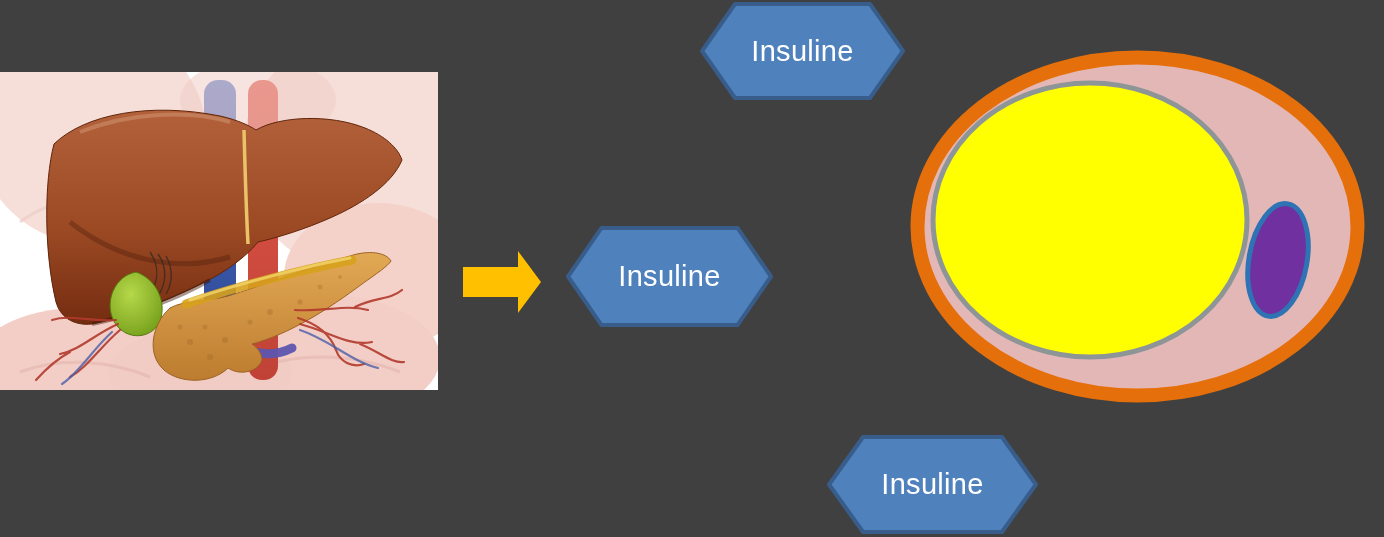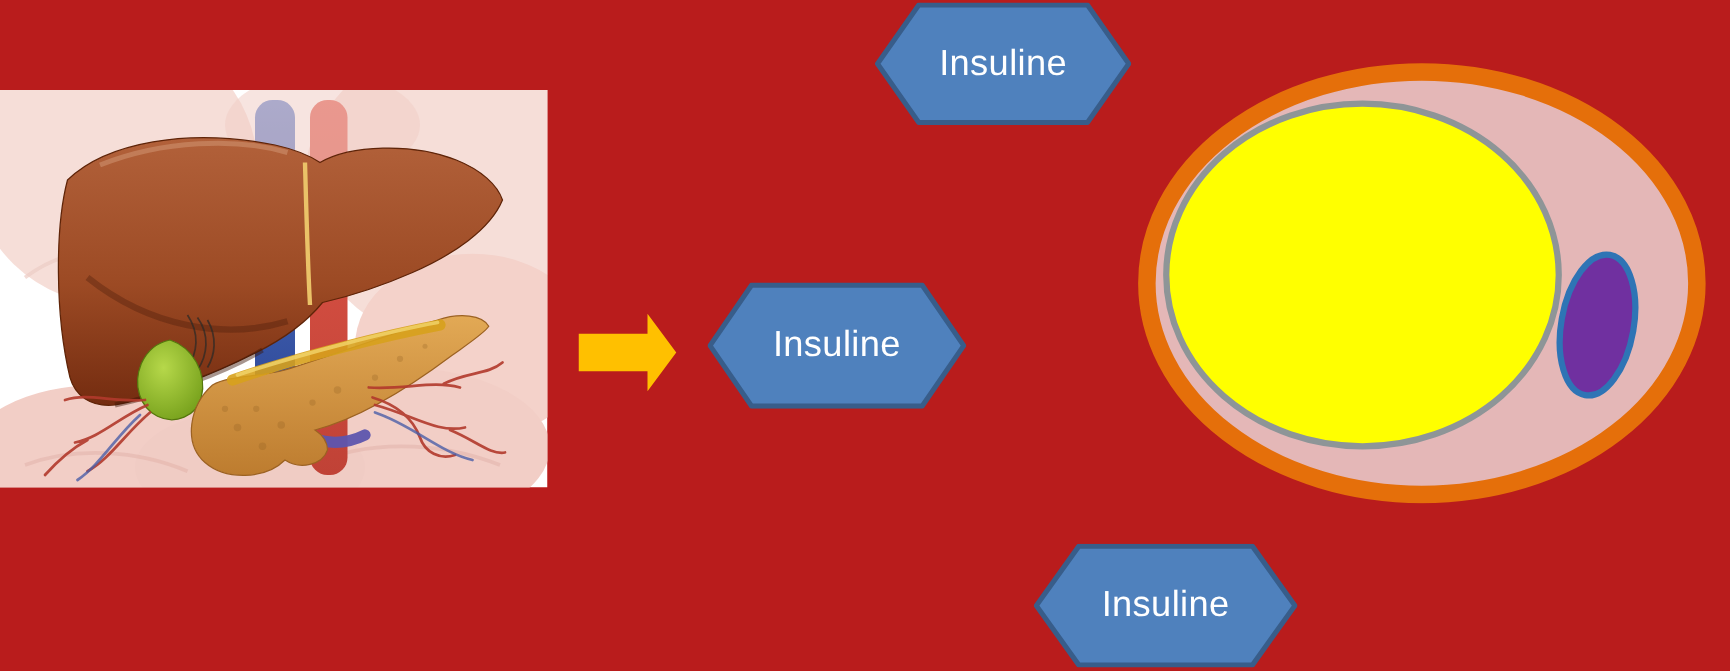--- a/index.html
+++ b/index.html
@@ -1,19 +1,19 @@
 <!DOCTYPE html>
 <html><head>
 <meta charset="utf-8">
 <style>
   html,body{margin:0;padding:0;background:#000;}
   .canvas{
     position:relative;
     width:1384px;height:537px;
-    background:#b91c1c;
+    background:#404040;
     overflow:hidden;
     font-family:"Liberation Sans",sans-serif;
   }
   .abs{position:absolute;}
   
   .anatomy{left:0;top:72px;width:438px;height:318px;margin:0;}
   .anatomy svg{display:block;width:100%;height:100%;}
   
   .arrow{left:462px;top:251px;width:80px;height:62px;}
   

